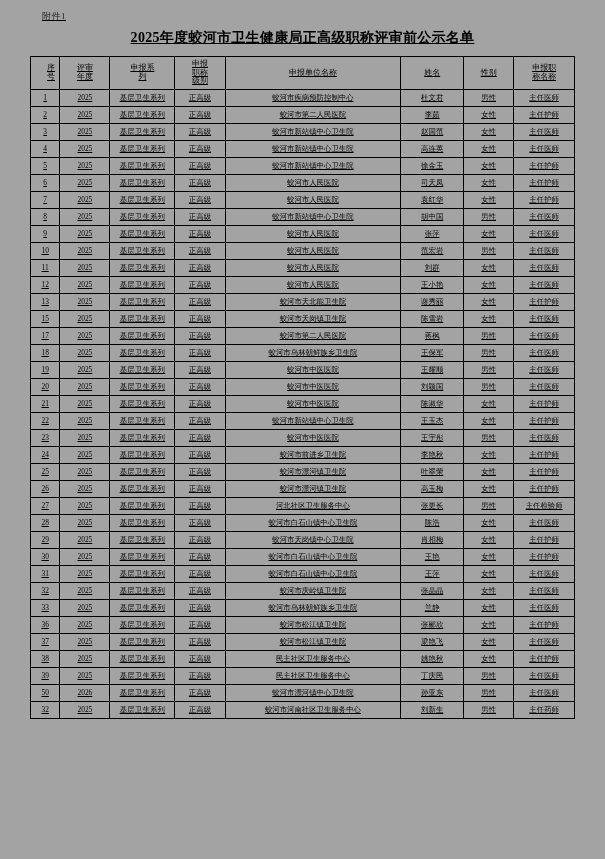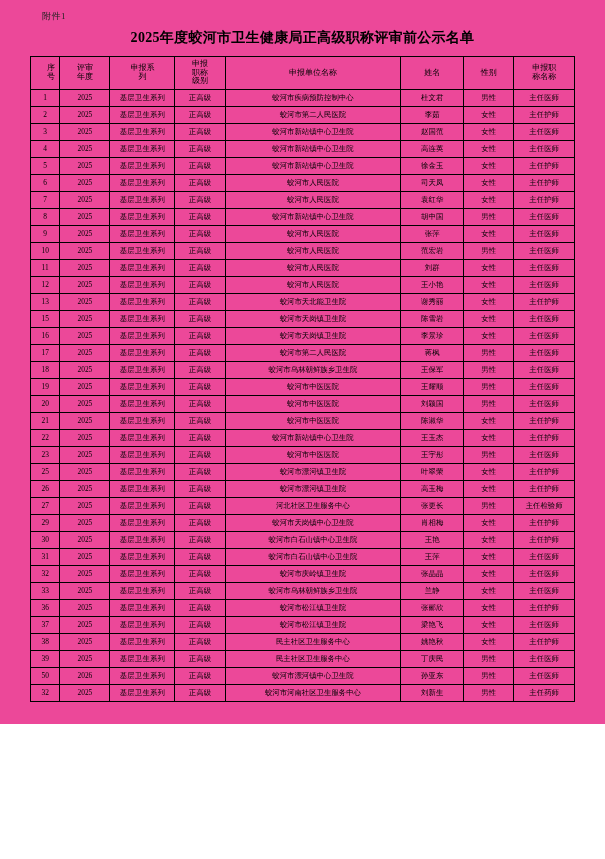--- a/index.html
+++ b/index.html
@@ -10,24 +10,25 @@
   body {
     width: 605px;
     height: 859px;
     font-family: "Liberation Serif", "DejaVu Serif", serif;
     color: #000;
     overflow: hidden;
   }
   .page {
     position: relative;
     width: 605px;
-    height: 724px;
+    height: 859px;
     box-sizing: border-box;
     padding: 10px 30px 0 30px;
-    background: #ec4899;
+    background: #a3a3a3;
+    text-decoration: underline;
   }
   .attachment-label {
     font-size: 9px;
     color: #222;
     margin: 0 0 6px 12px;
     letter-spacing: 0.5px;
   }
   .doc-title {
     text-align: center;
     font-size: 14px;
@@ -243,30 +244,20 @@
           <td>15</td>
           <td>2025</td>
           <td class="series">基层卫生系列</td>
           <td>正高级</td>
           <td class="unit">蛟河市天岗镇卫生院</td>
           <td>陈雪岩</td>
           <td>女性</td>
           <td>主任医师</td>
         </tr>
         <tr>
-          <td>16</td>
-          <td>2025</td>
-          <td class="series">基层卫生系列</td>
-          <td>正高级</td>
-          <td class="unit">蛟河市天岗镇卫生院</td>
-          <td>李景珍</td>
-          <td>女性</td>
-          <td>主任医师</td>
-        </tr>
-        <tr>
           <td>17</td>
           <td>2025</td>
           <td class="series">基层卫生系列</td>
           <td>正高级</td>
           <td class="unit">蛟河市第二人民医院</td>
           <td>蒋枫</td>
           <td>男性</td>
           <td>主任医师</td>
         </tr>
         <tr>
@@ -323,20 +314,30 @@
           <td>23</td>
           <td>2025</td>
           <td class="series">基层卫生系列</td>
           <td>正高级</td>
           <td class="unit">蛟河市中医医院</td>
           <td>王宇彤</td>
           <td>男性</td>
           <td>主任医师</td>
         </tr>
         <tr>
+          <td>24</td>
+          <td>2025</td>
+          <td class="series">基层卫生系列</td>
+          <td>正高级</td>
+          <td class="unit">蛟河市前进乡卫生院</td>
+          <td>李艳秋</td>
+          <td>女性</td>
+          <td>主任护师</td>
+        </tr>
+        <tr>
           <td>25</td>
           <td>2025</td>
           <td class="series">基层卫生系列</td>
           <td>正高级</td>
           <td class="unit">蛟河市漂河镇卫生院</td>
           <td>叶翠荣</td>
           <td>女性</td>
           <td>主任护师</td>
         </tr>
         <tr>
@@ -353,20 +354,30 @@
           <td>27</td>
           <td>2025</td>
           <td class="series">基层卫生系列</td>
           <td>正高级</td>
           <td class="unit">河北社区卫生服务中心</td>
           <td>张更长</td>
           <td>男性</td>
           <td>主任检验师</td>
         </tr>
         <tr>
+          <td>28</td>
+          <td>2025</td>
+          <td class="series">基层卫生系列</td>
+          <td>正高级</td>
+          <td class="unit">蛟河市白石山镇中心卫生院</td>
+          <td>陈浩</td>
+          <td>女性</td>
+          <td>主任医师</td>
+        </tr>
+        <tr>
           <td>29</td>
           <td>2025</td>
           <td class="series">基层卫生系列</td>
           <td>正高级</td>
           <td class="unit">蛟河市天岗镇中心卫生院</td>
           <td>肖相梅</td>
           <td>女性</td>
           <td>主任护师</td>
         </tr>
         <tr>

